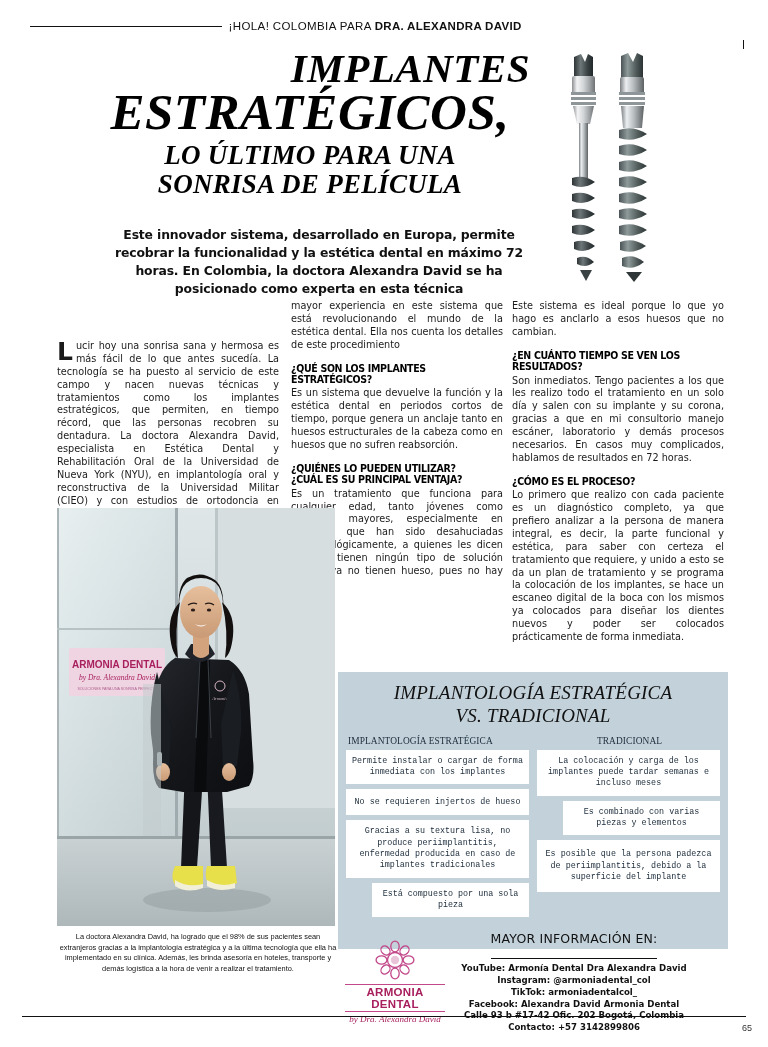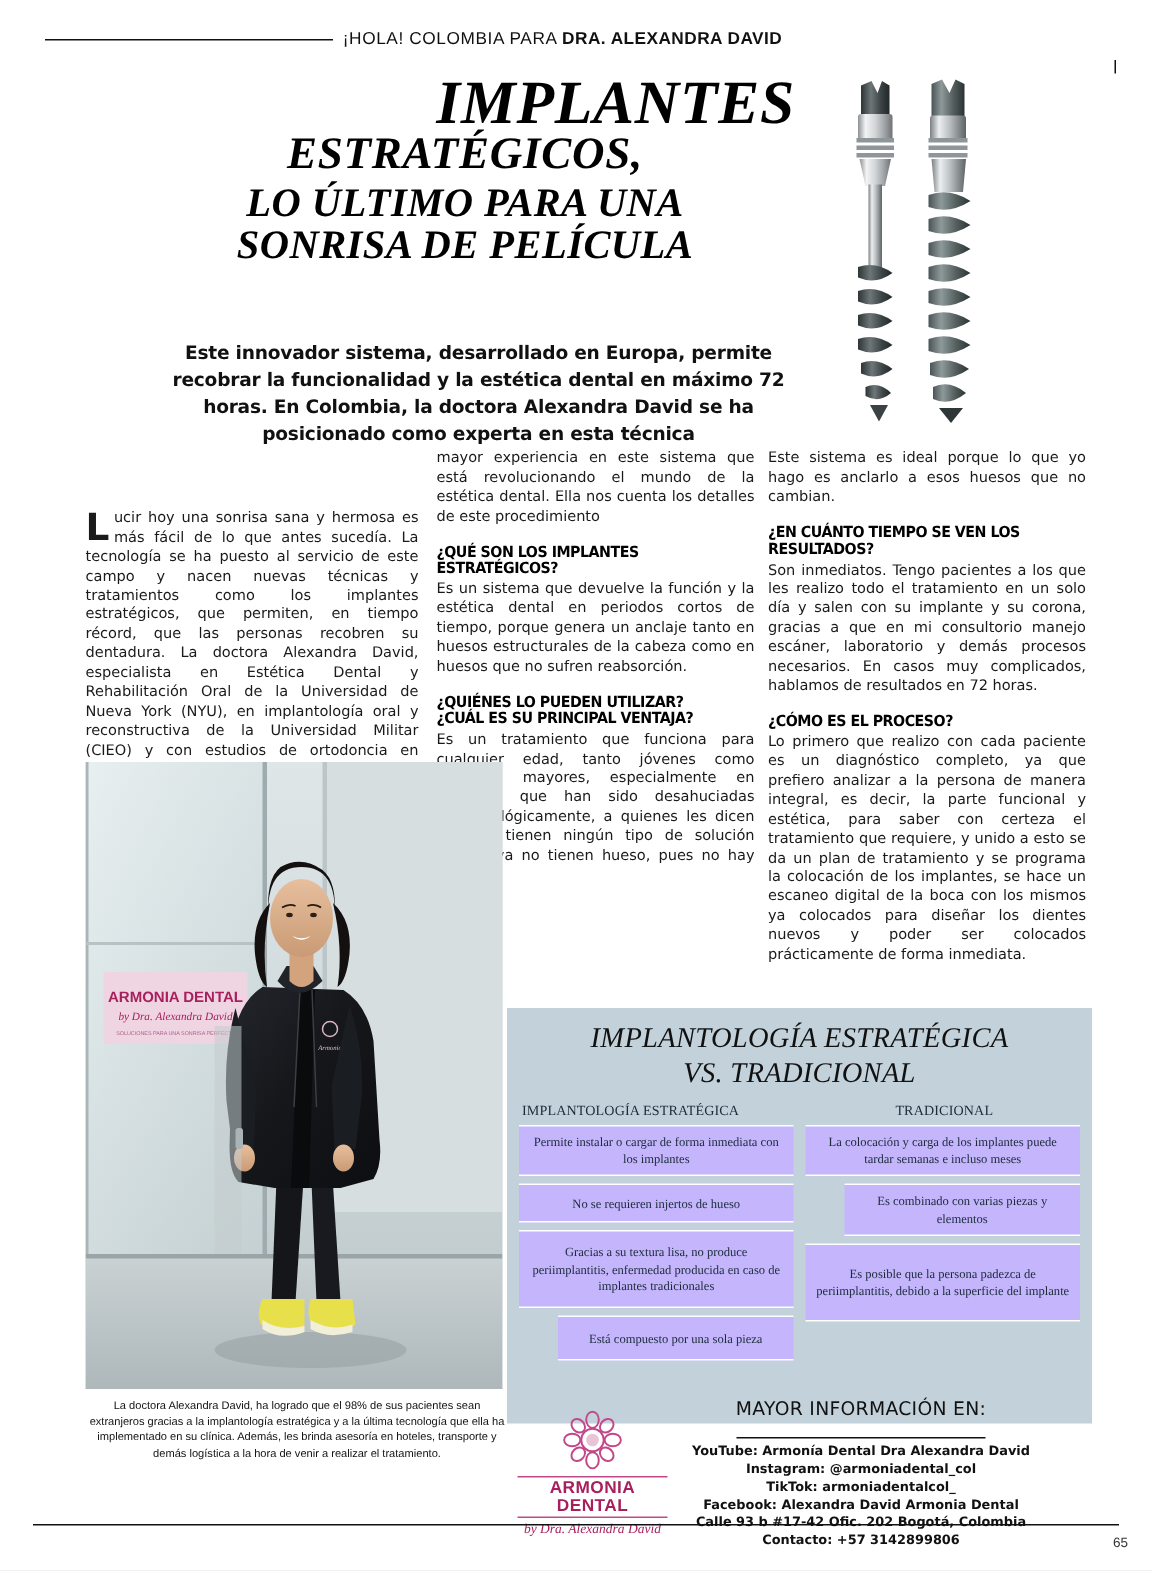--- a/index.html
+++ b/index.html
@@ -32,21 +32,21 @@
 
   
   .headline {
     position: absolute; left: 90px; top: 48px; width: 440px;
     text-align: center;
     font-family: "Liberation Serif", serif;
     font-weight: bold; font-style: italic; color: #000;
     line-height: .98;
   }
   .hl1 { font-size: 41px; letter-spacing: .5px; text-align: right; }
-  .hl2 { font-size: 30px; letter-spacing: .5px; }
+  .hl2 { font-size: 51px; letter-spacing: .5px; }
   .hl3 { font-size: 27px; letter-spacing: .3px; margin-top: 4px; }
   .hl4 { font-size: 27px; letter-spacing: .3px; margin-top: 2px; }
 
   
   .implants {
     position: absolute; left: 548px; top: 32px; width: 120px; height: 250px;
   }
   .implants svg { display:block; }
 
   
@@ -112,24 +112,24 @@
   }
   .tbl { display: flex; gap: 8px; }
   .tcol { flex: 1 1 50%; }
   .tcol-head {
     font-family: "Liberation Serif", serif;
     font-size: 9.4px; color: #1b2b3a; letter-spacing: .1px;
     margin-bottom: 4px; padding-left: 2px;
   }
   .tcol:last-child .tcol-head { text-align: center; }
   .cell {
-    background: #c4b5fd;
+    background: #ffffff;
     border-top: 1px solid #ffffff;
     border-bottom: 1px solid #ffffff;
-    font-family: Liberation Serif, serif;
+    font-family: Liberation Mono, monospace;
     font-size: 8.4px; line-height: 1.35; color: #1b2b3a;
     text-align: center; padding: 5px 6px; margin-bottom: 5px;
     display: flex; align-items: center; justify-content: center;
   }
   .h40 { min-height: 34px; }
   .h28 { min-height: 26px; }
   .h56 { min-height: 52px; }
   .h32 { min-height: 30px; margin-left: 26px; }
 
   

